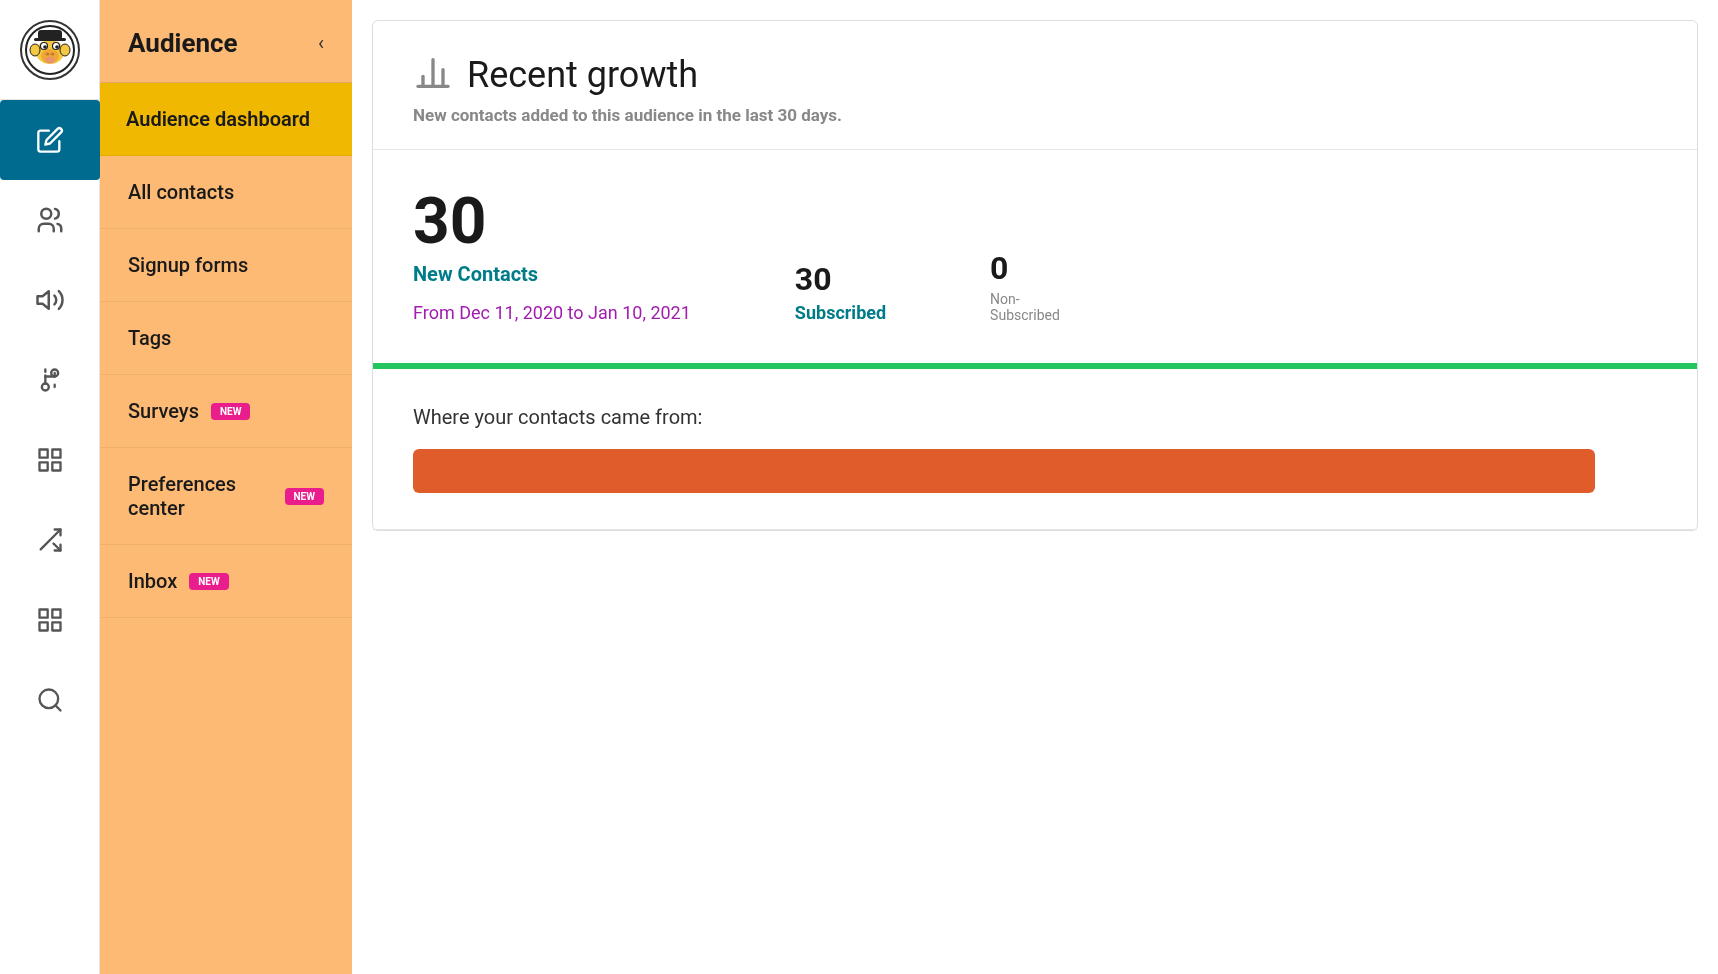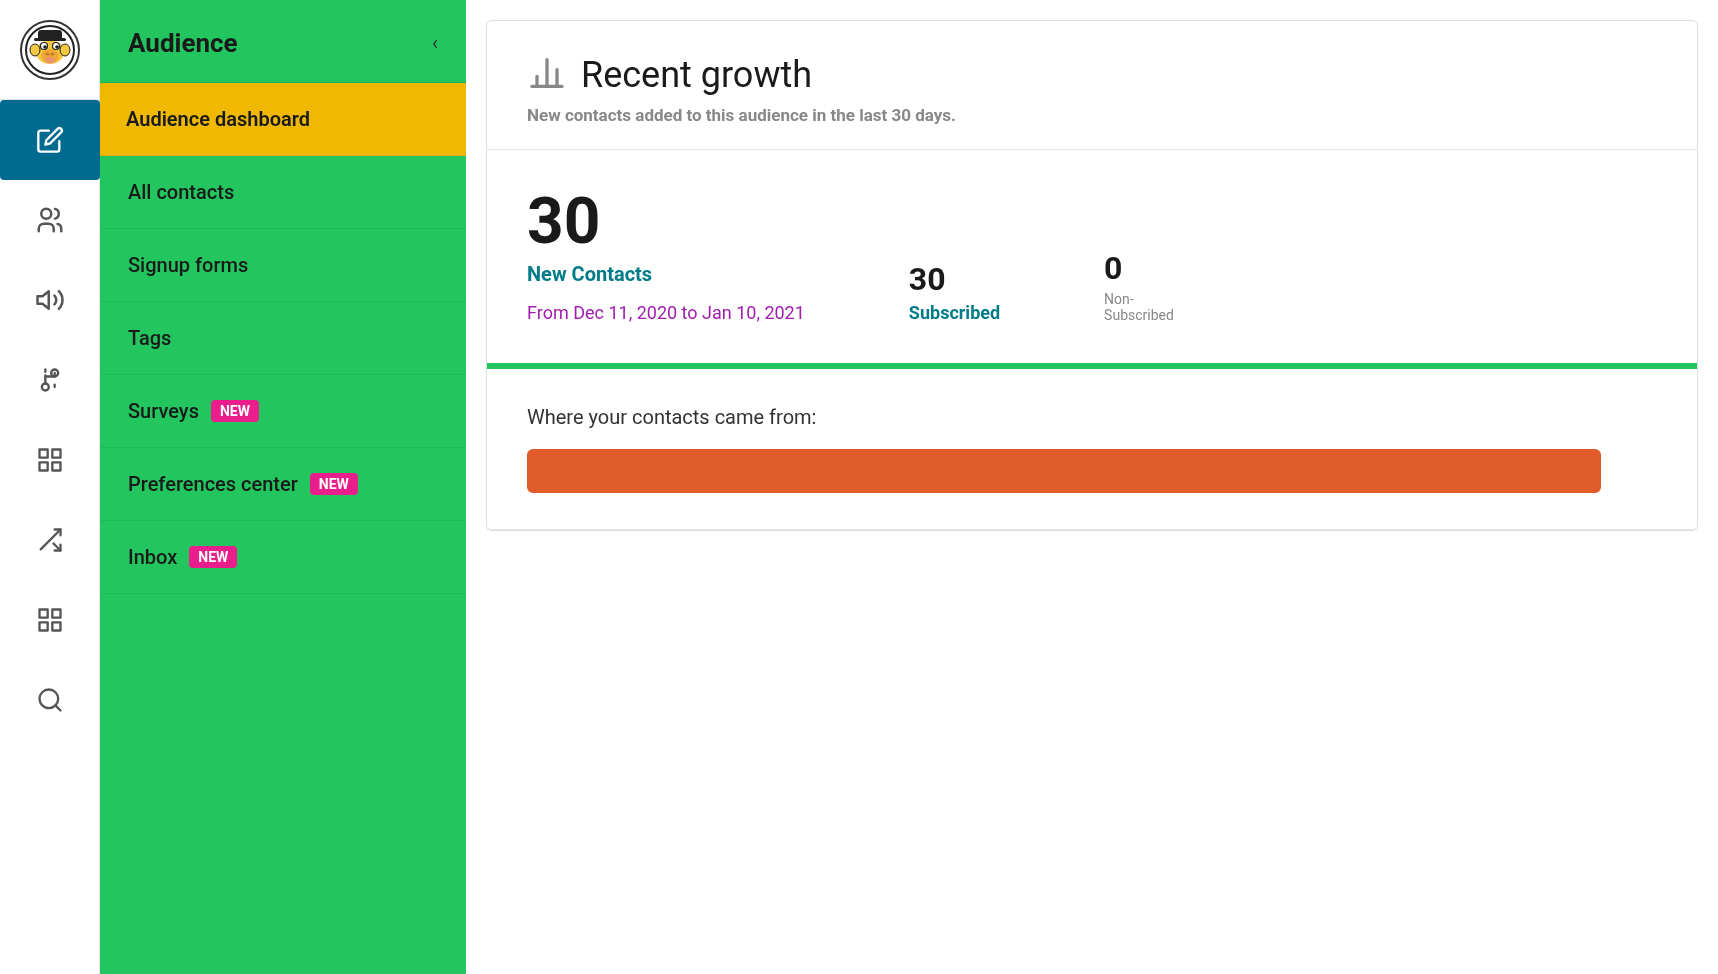--- a/index.html
+++ b/index.html
@@ -55,22 +55,22 @@
       font-size: 26px;
     }
     .icon-sidebar-item.active {
       background: #006b8f;
       color: #fff;
       border-radius: 4px;
     }
 
     
     .nav-sidebar {
-      width: 366px;
-      background: #22c55e;
+      width: 252px;
+      background: #fdba74;
       display: flex;
       flex-direction: column;
       flex-shrink: 0;
     }
     .nav-sidebar-header {
       display: flex;
       align-items: center;
       justify-content: space-between;
       padding: 28px 28px 24px 28px;
       border-bottom: 1px solid rgba(0,0,0,0.1);
@@ -97,21 +97,21 @@
       border-bottom: 1px solid rgba(0,0,0,0.06);
     }
     .nav-item.active {
       background: #f0b800;
       font-weight: 600;
       padding-left: 26px;
     }
     .badge-new {
       background: #e91e8c;
       color: #fff;
-      font-size: 14px;
+      font-size: 10px;
       font-weight: 700;
       padding: 3px 9px;
       border-radius: 4px;
       text-transform: uppercase;
     }
 
     
     .main-content {
       flex: 1;
       background: #fff;

